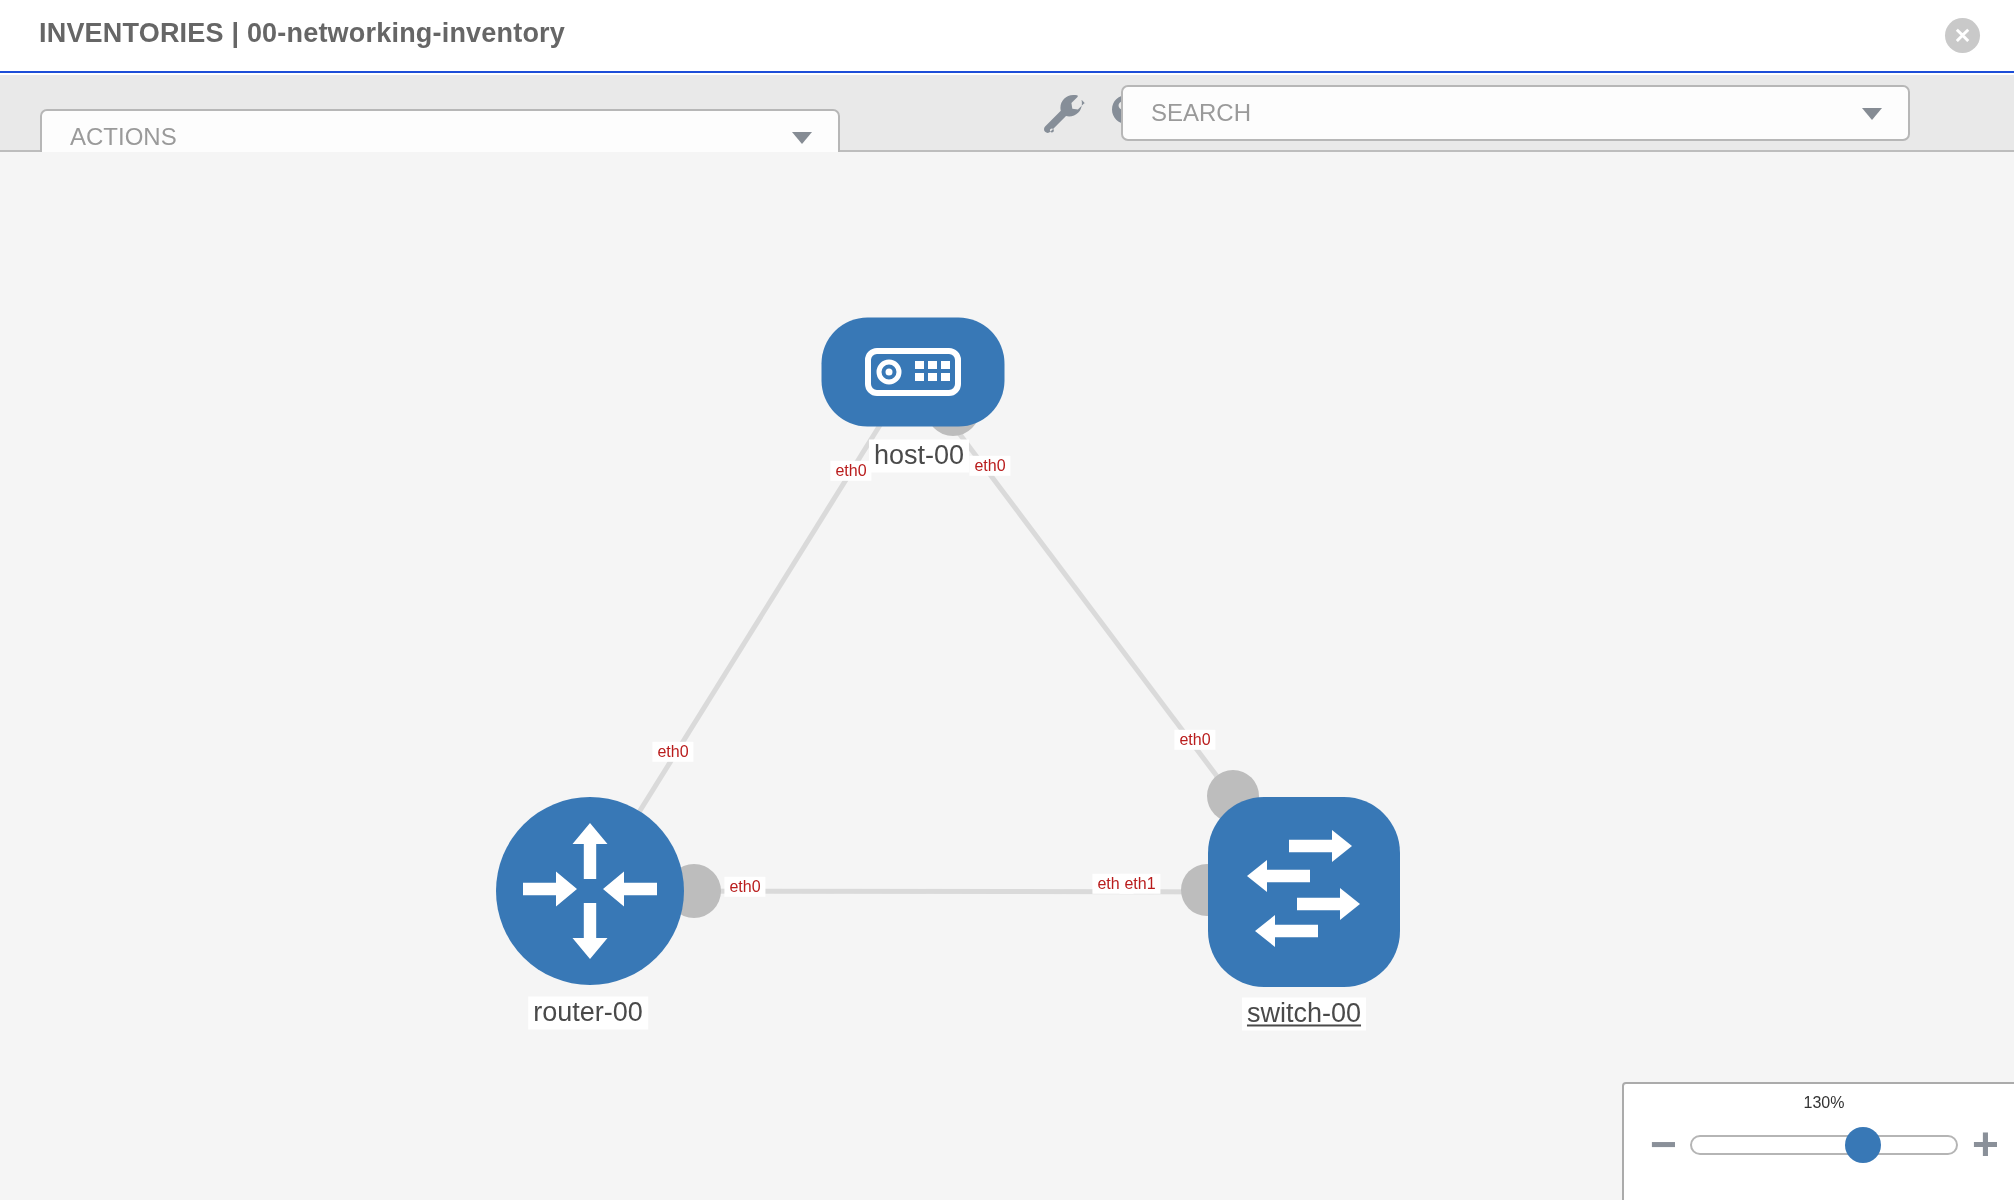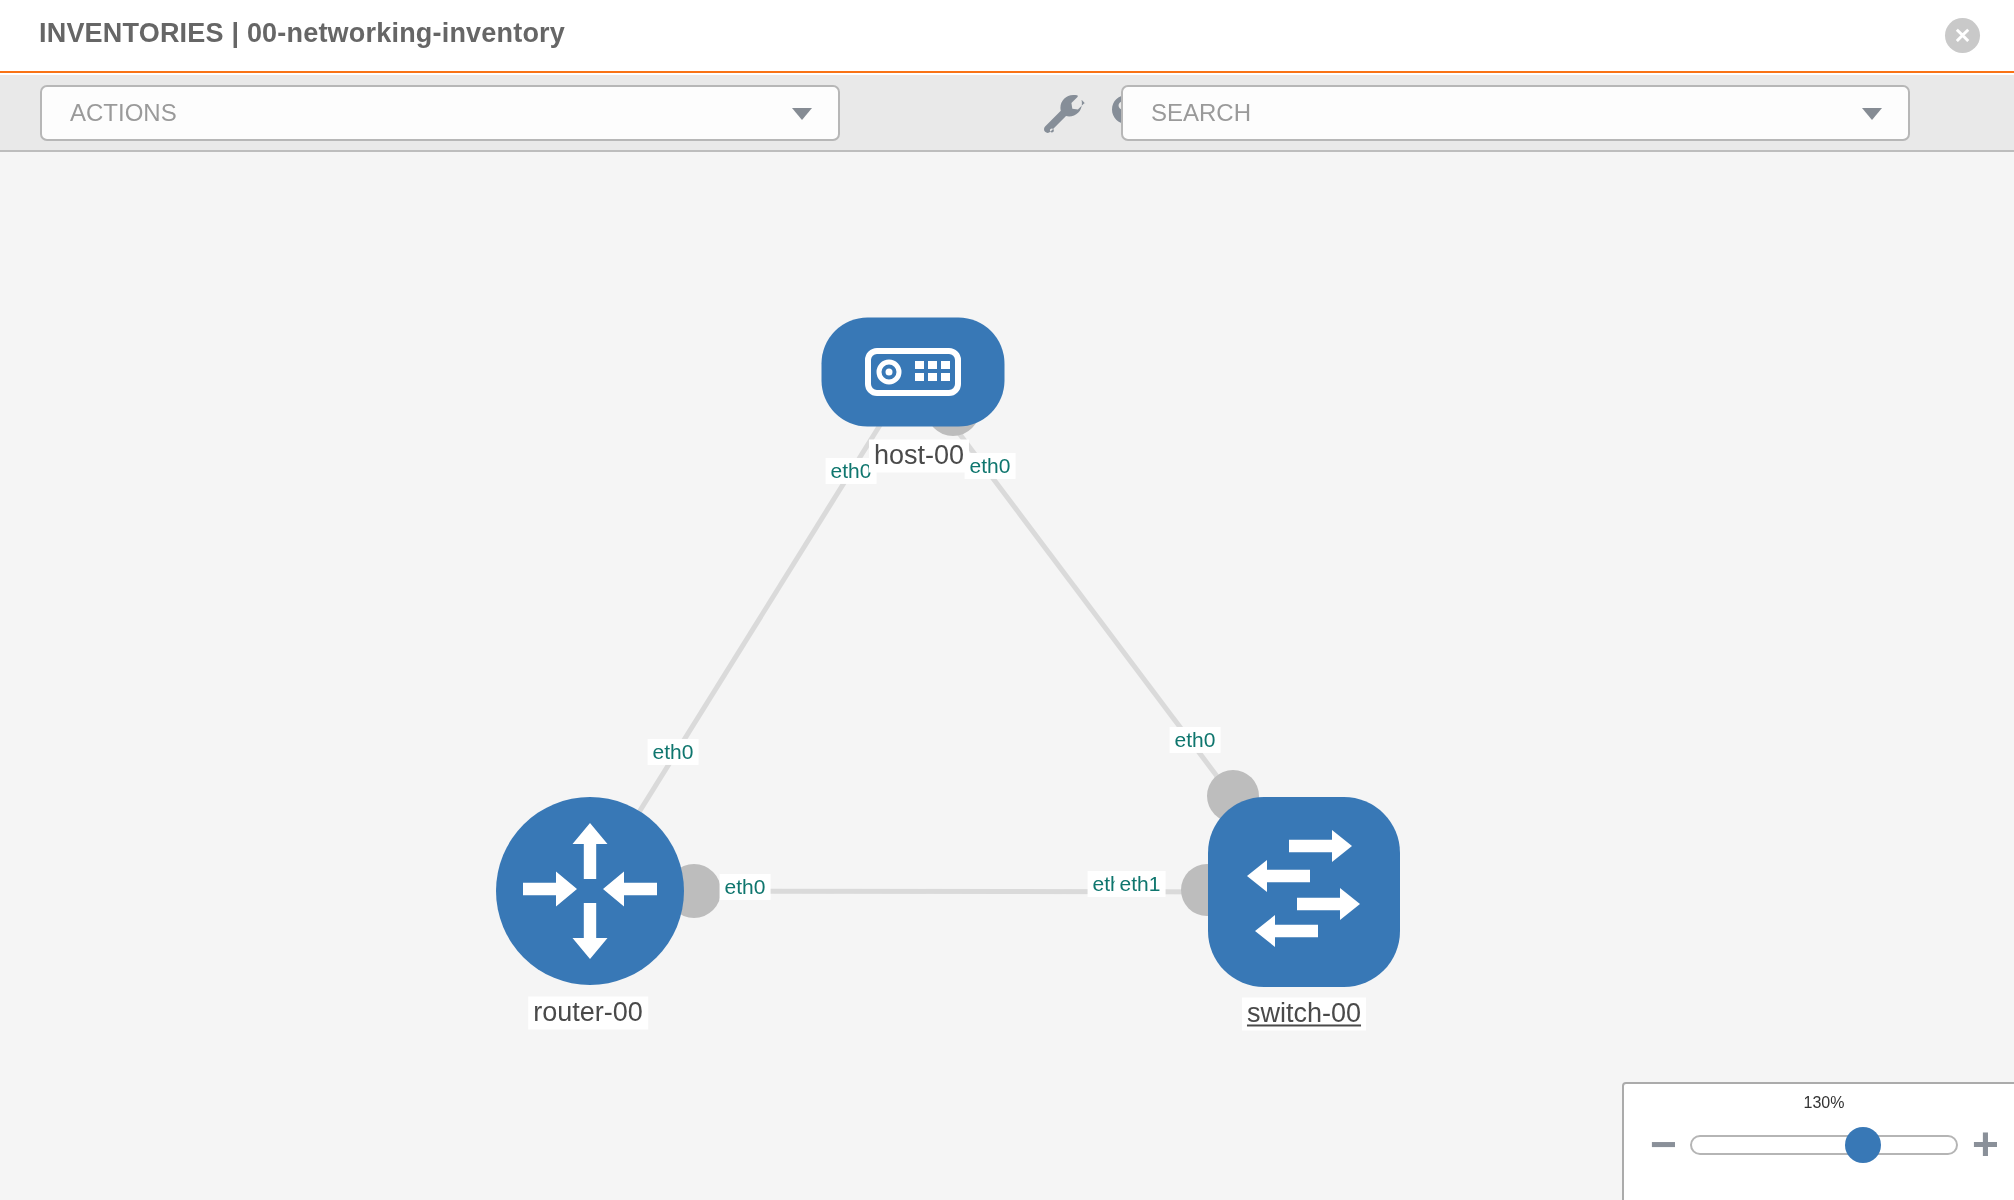--- a/index.html
+++ b/index.html
@@ -3,21 +3,21 @@
 <meta charset="utf-8">
 <style>
   html,body{margin:0;padding:0;}
   body{
     width:2014px;height:1200px;overflow:hidden;position:relative;
     font-family:"Liberation Sans",sans-serif;background:#ffffff;
   }
   
   .header{
     position:absolute;left:0;top:0;width:2014px;height:73px;background:#ffffff;
-    border-bottom:2px solid #f97316;box-sizing:border-box;
+    border-bottom:2px solid #1d4ed8;box-sizing:border-box;
   }
   .page-title{
     position:absolute;left:39px;top:18px;font-size:27px;font-weight:700;color:#666666;
     letter-spacing:.2px;
   }
   .close-btn{
     position:absolute;left:1945px;top:18px;width:35px;height:35px;border-radius:50%;
     background:#c9c9c9;color:#ffffff;display:flex;align-items:center;justify-content:center;
     font-size:21px;font-weight:700;cursor:pointer;line-height:1;
   }
@@ -30,38 +30,38 @@
     position:absolute;top:10px;height:56px;background:#fdfdfd;border:2px solid #b7b7b7;
     border-radius:7px;box-sizing:border-box;display:flex;align-items:center;
     color:#9a9a9a;font-size:24px;
   }
   .select-box .lbl{padding-left:28px;}
   .caret{
     position:absolute;right:26px;top:50%;margin-top:-5px;width:0;height:0;
     border-left:10px solid transparent;border-right:10px solid transparent;
     border-top:12px solid #868c94;
   }
-  .actions-box{left:40px;width:800px;}
+  .actions-box{left:40px;width:800px;margin-top:24px;}
   .search-box{left:1121px;width:789px;}
   .tool-icon{position:absolute;top:20px;width:42px;height:42px;cursor:pointer;}
   .tool-icon svg{width:100%;height:100%;fill:#868e98;}
   .wrench{left:1044px;}
   .key{left:1112px;}
   .key svg{transform:scaleX(-1);}
   
   .canvas{
     position:absolute;left:0;top:152px;width:2014px;height:1048px;background:#f5f5f5;
   }
   #topo-svg{position:absolute;left:0;top:0;}
   .chip{
     position:absolute;transform:translate(-50%,-50%);background:#ffffff;color:#4a4a4a;
     white-space:nowrap;line-height:1.15;padding:1px 5px;
   }
   .node-label{font-size:27px;}
-  .if-label{font-size:21px;color:#0f766e;}
+  .if-label{font-size:16px;color:#b91c1c;}
   
   .zoom-panel{
     position:absolute;left:1622px;top:930px;width:420px;height:140px;background:#ffffff;
     border:2px solid #ababab;border-radius:4px;box-sizing:border-box;
   }
   .zoom-level{
     position:absolute;left:66px;top:10px;width:268px;text-align:center;
     font-size:16px;color:#333333;
   }
   .zoom-minus,.zoom-plus{

